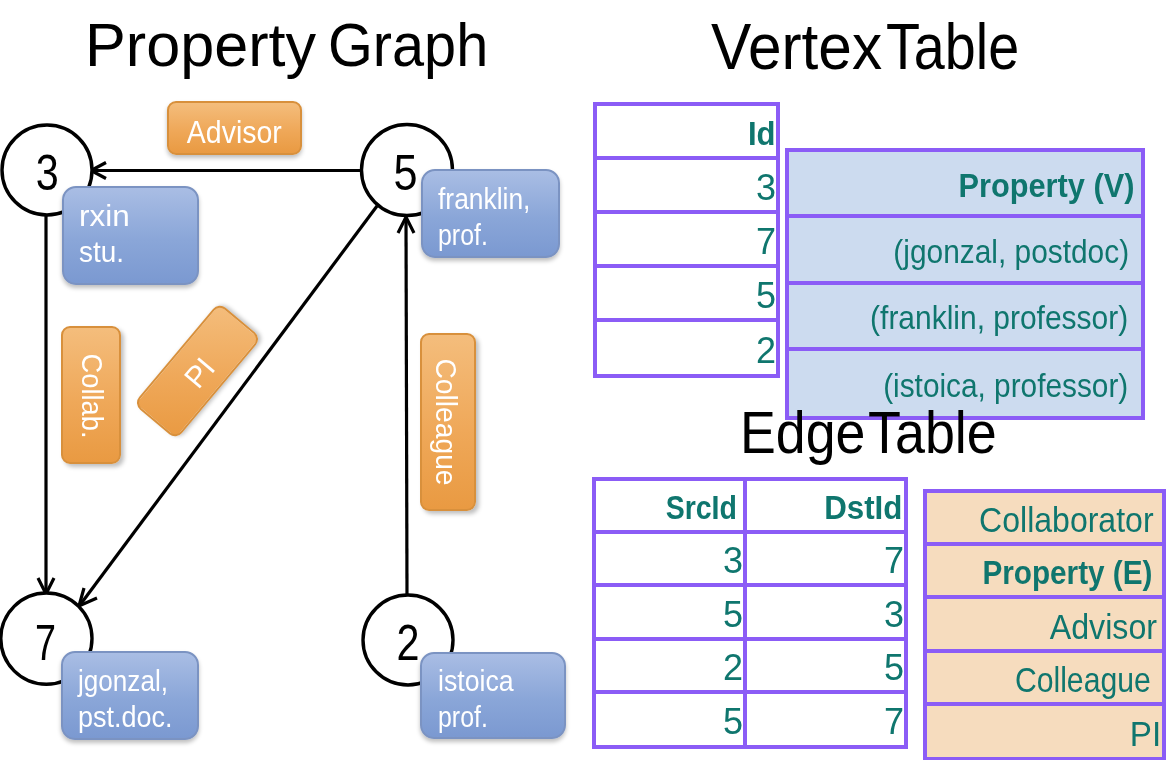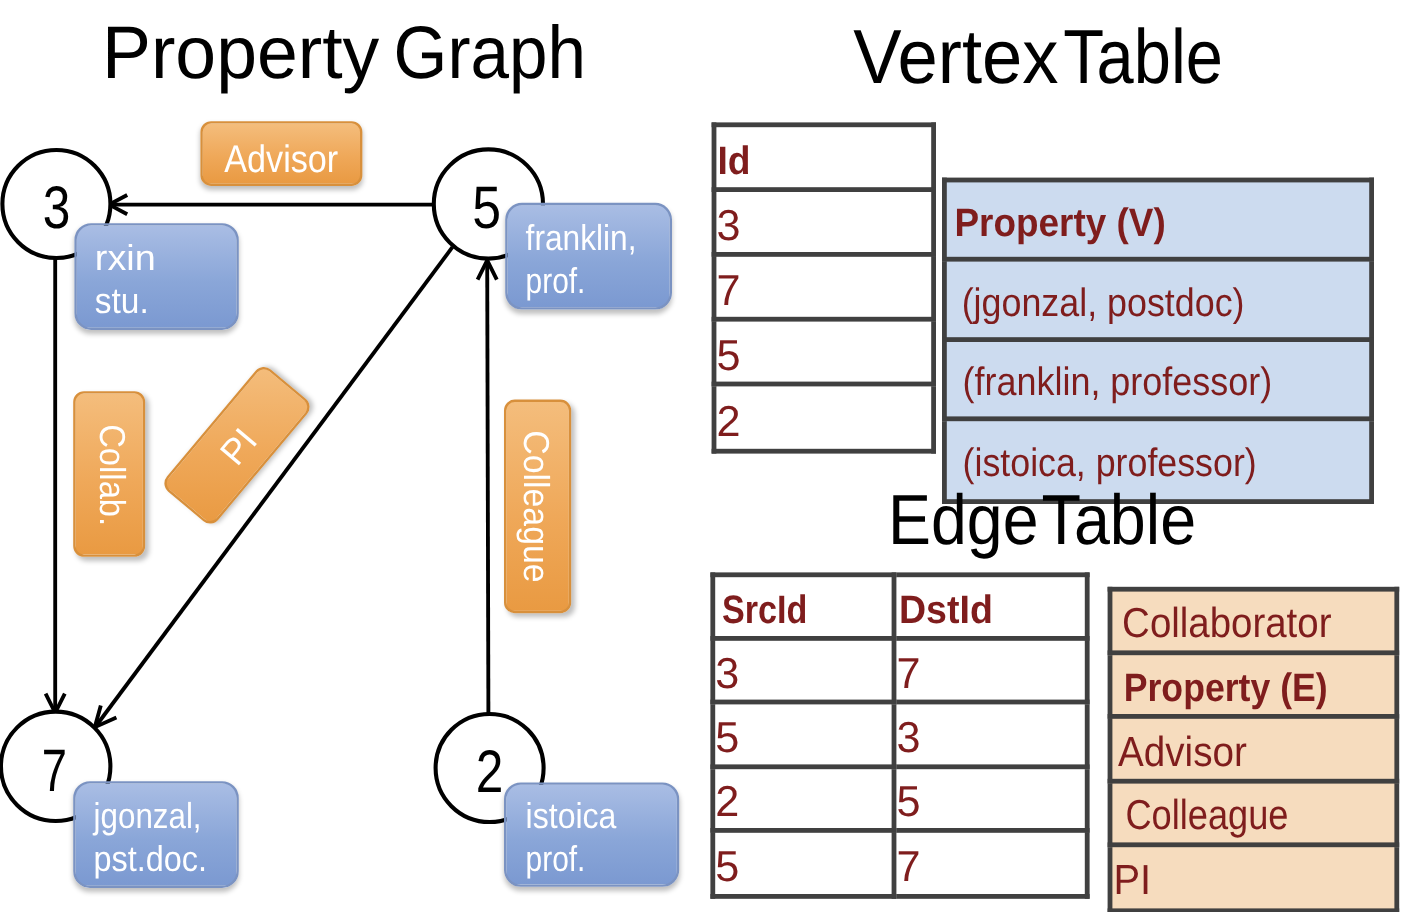--- a/index.html
+++ b/index.html
@@ -11,22 +11,22 @@
   .obox{position:absolute;border:2px solid #d8903c;padding-top:5px;border-radius:9px;
         background:linear-gradient(180deg,#f4bd7c 0%,#efa859 55%,#e99a42 100%);
         color:#fff;display:flex;align-items:center;justify-content:center;
         box-shadow:0 3px 4px rgba(0,0,0,0.25);box-sizing:border-box;font-size:32px;}
   .bbox{position:absolute;border:2px solid #7b93c2;border-radius:14px;
         background:linear-gradient(180deg,#a9bde4 0%,#8aa6d8 55%,#7b99d1 100%);
         color:#fff;box-sizing:border-box;
         box-shadow:0 3px 4px rgba(0,0,0,0.25);}
   .bbox div{font-size:30px;line-height:36px;transform-origin:left center;}
   table{border-collapse:collapse;position:absolute;table-layout:fixed;}
-  td{border:4px solid #404040;text-align:left;vertical-align:middle;
-     font-size:33px;color:#7f1d1d;padding:5px 0 0 0;}
+  td{border:4px solid #8b5cf6;text-align:right;vertical-align:middle;
+     font-size:33px;color:#0f766e;padding:5px 0 0 0;}
   td.num{font-size:36px;}
   td.hdr{font-weight:bold;font-size:33px;}
   td.blue{background:#ccdbef;}
   td.orange{background:#f6dcbe;}
   .sq{display:inline-block;white-space:nowrap;}
 </style>
 </head>
 <body>
 
 <svg class="abs" style="left:0;top:0;" width="600" height="760" viewBox="0 0 600 760">
@@ -69,21 +69,21 @@
 <div class="obox" style="left:61px;top:326px;width:60px;height:138px;box-shadow:3px 3px 4px rgba(0,0,0,0.25);">
     <span class="sq" style="font-size:30px;transform:translate(1.5px,-2px) rotate(90deg) scaleX(0.91);">Collab.</span>
   </div>
 <div class="obox" style="left:131px;top:343px;width:133px;height:56px;transform:rotate(-50deg);background:linear-gradient(230deg,#f4bd7c 0%,#efa859 55%,#e99a42 100%);box-shadow:2px 2px 4px rgba(0,0,0,0.25);">
     <span class="sq" style="font-size:30px;">PI</span>
   </div>
 <div class="obox" style="left:420px;top:333px;width:56px;height:178px;box-shadow:3px 3px 4px rgba(0,0,0,0.25);">
     <span class="sq" style="font-size:30px;transform:translate(-1.5px,-3px) rotate(90deg) scaleX(0.94);">Colleague</span>
   </div>
 
-<div class="bbox" style="left:62px;top:186px;width:137px;height:89px;padding:10px 0 0 15px;">
+<div class="bbox" style="left:62px;top:186px;width:137px;height:99px;padding:10px 0 0 15px;">
   <div style="transform:scaleX(1.05);">rxin</div>
     <div style="transform:scaleX(0.93);">stu.</div>
 </div>
 <div class="bbox" style="left:421px;top:169px;width:139px;height:89px;padding:10px 0 0 15px;">
   <div style="transform:scaleX(0.88);">franklin,</div>
     <div style="transform:scaleX(0.83);">prof.</div>
 </div>
 <div class="bbox" style="left:61px;top:651px;width:138px;height:89px;padding:10px 0 0 15px;">
   <div style="transform:scaleX(0.87);">jgonzal,</div>
     <div style="transform:scaleX(0.90);">pst.doc.</div>

